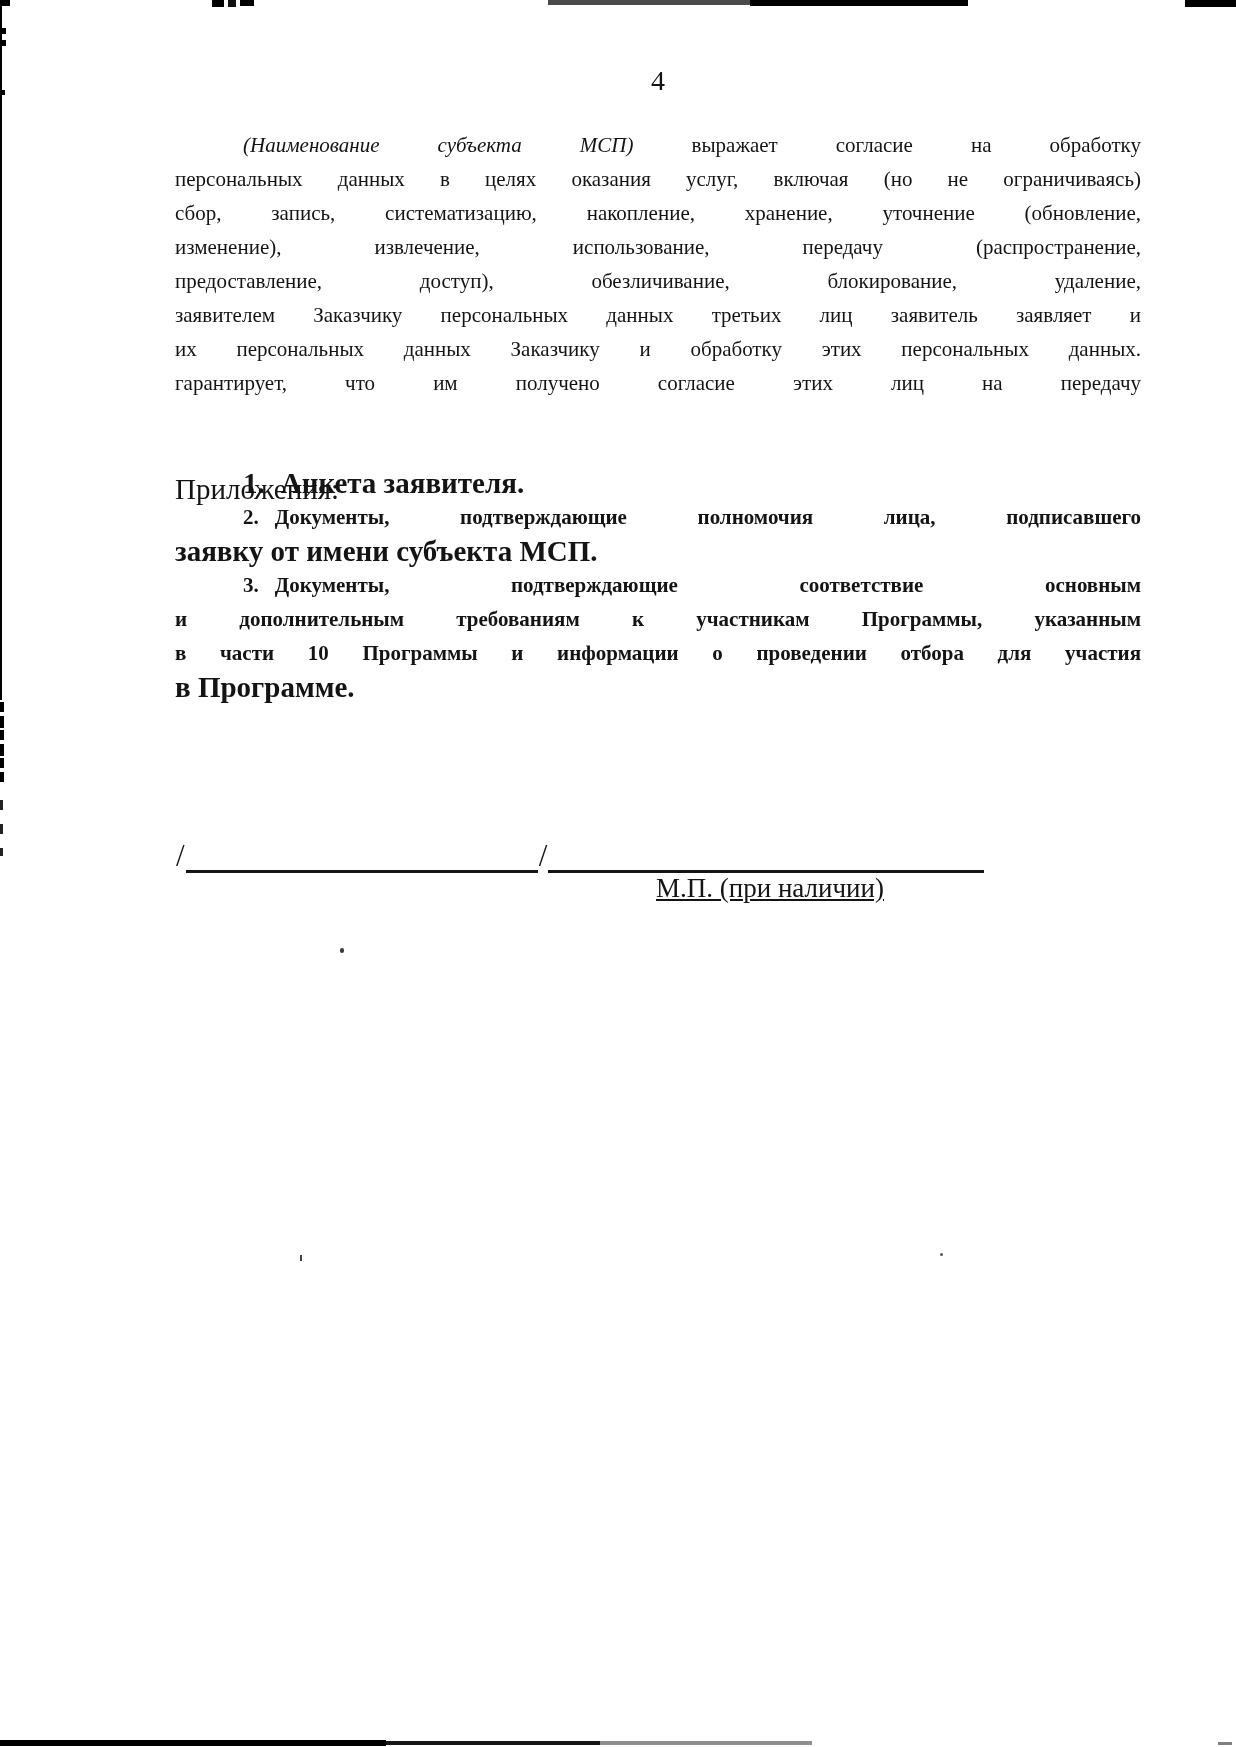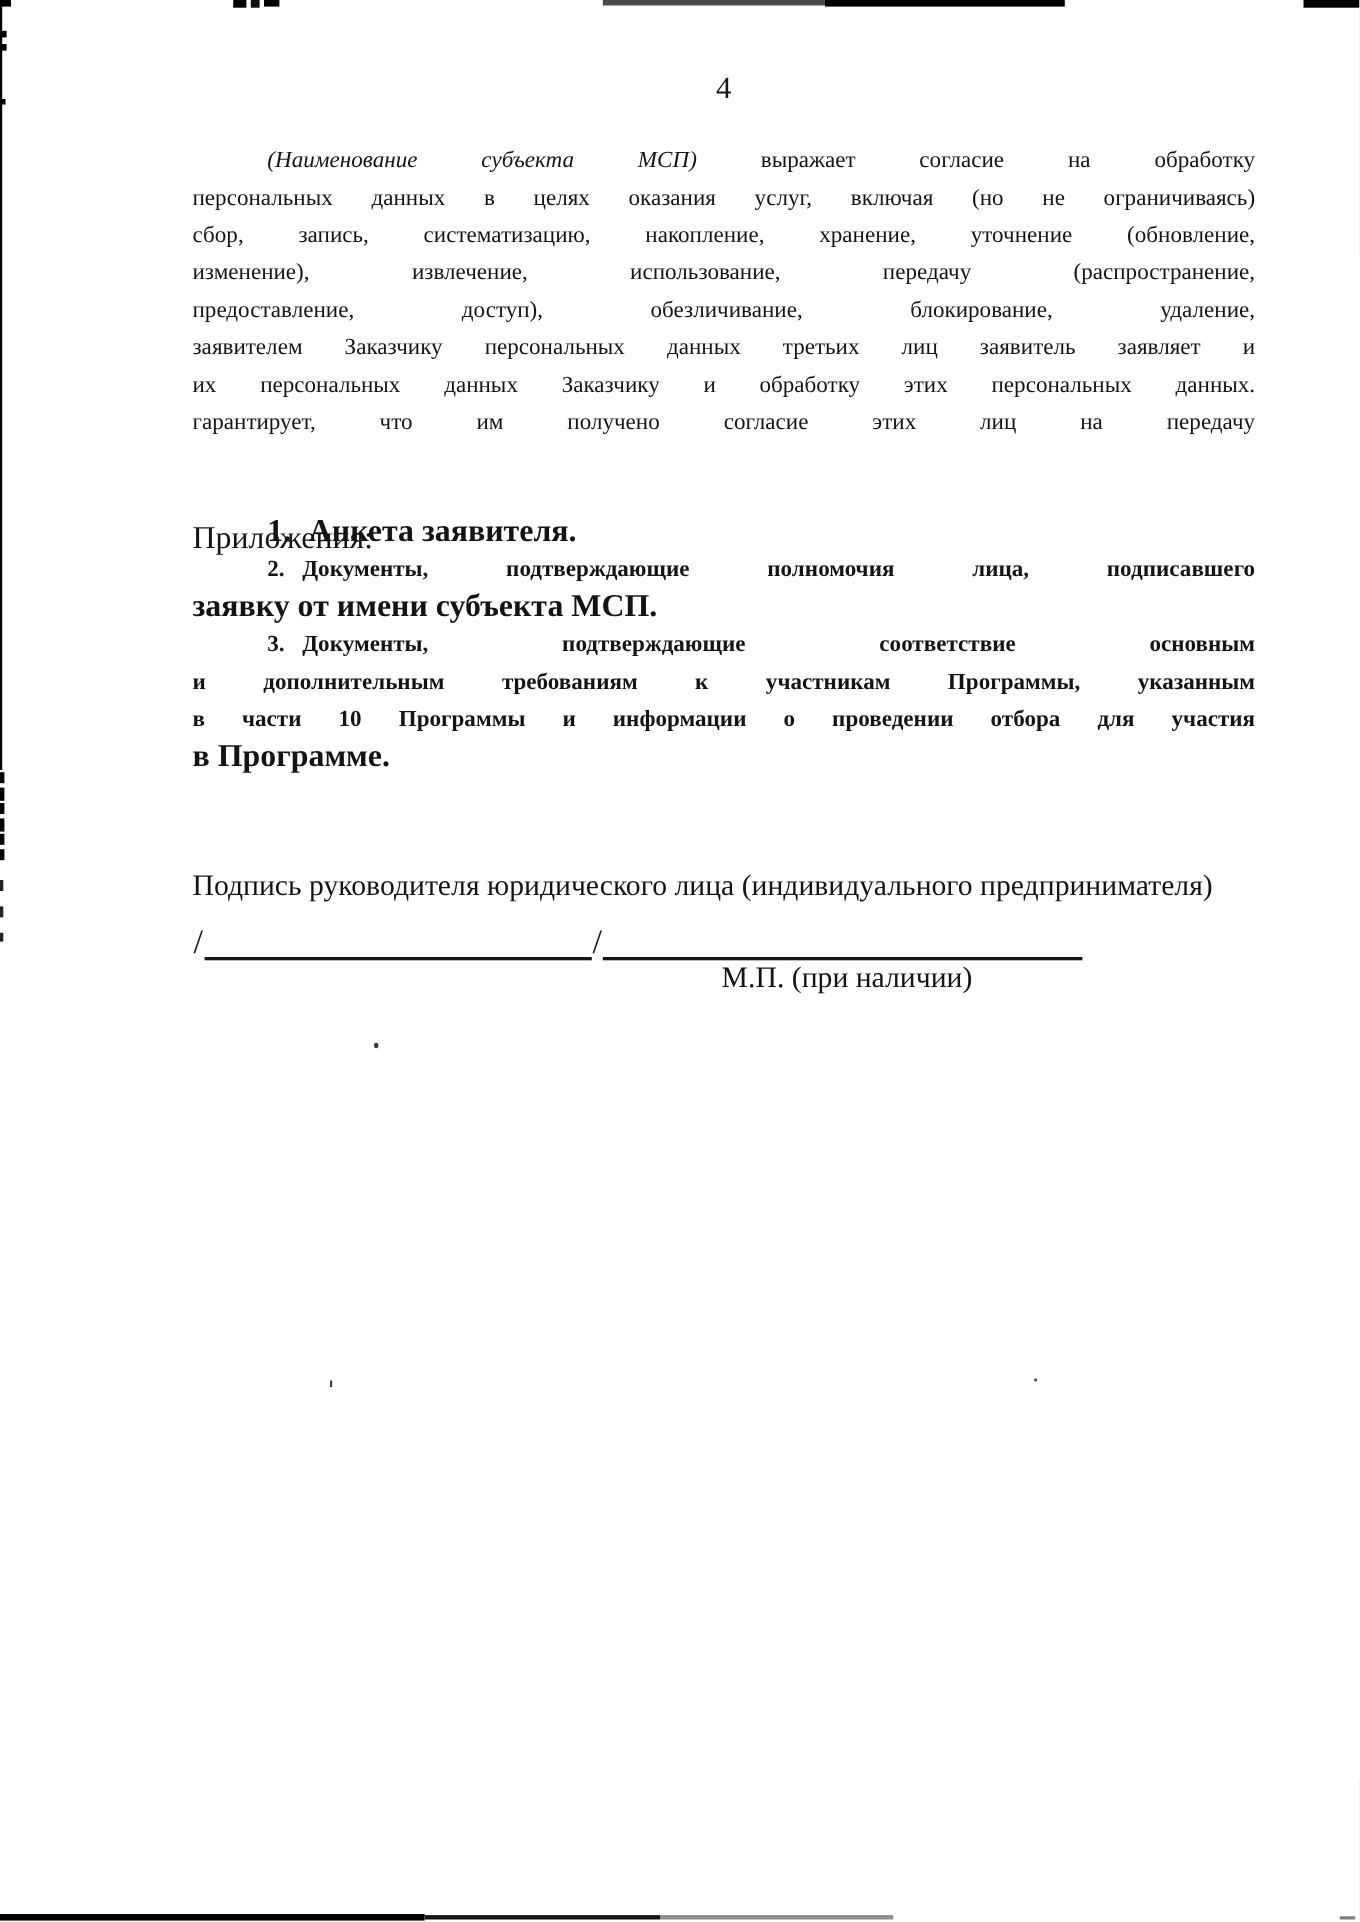--- a/index.html
+++ b/index.html
@@ -21,21 +21,21 @@
   .attach-list { top:466px;font-weight:bold; }
   .sig-label { top:789px; font-size:27px; line-height:32px; white-space:nowrap; }
   .sig-row {
     top:836px; display:flex; align-items:flex-end; height:37px; font-size:31px;
   }
   .slash { line-height:34px; padding:0 1px; }
   .sig-line { border-bottom:3px solid #161616; height:33px; }
   .sig-line-1 { width:352px; }
   .sig-line-2 { width:436px; }
   .stamp { position:absolute; left:545px; top:872px; width:450px; text-align:center;
-           font-size:27px; line-height:32px; }
+           font-size:27px; line-height:32px;text-decoration:underline; }
   .art { position:absolute; display:block; }
 </style>
 </head>
 <body>
 
 <div class="page">
 
   <i class="art" style="left:0;top:0;width:10px;height:6px;background:#000;"></i>
   <i class="art" style="left:212px;top:0;width:12px;height:7px;background:#000;"></i>
   <i class="art" style="left:228px;top:0;width:8px;height:7px;background:#111;"></i>
@@ -85,21 +85,20 @@
   <div class="tcol attach-list">
     <div class="line indent"><span class="num">1.</span><span>Анкета заявителя.</span></div>
     <div class="wline just indent"><span class="num">2.</span><span>Документы, подтверждающие полномочия лица, подписавшего</span></div>
     <div class="line">заявку от имени субъекта МСП.</div>
     <div class="wline just indent"><span class="num">3.</span><span>Документы, подтверждающие соответствие основным</span></div>
     <div class="wline just">и дополнительным требованиям к участникам Программы, указанным</div>
     <div class="wline just">в части 10 Программы и информации о проведении отбора для участия</div>
     <div class="line">в Программе.</div>
   </div>
 
-  <div class="tcol sig-label">Подпись руководителя юридического лица (индивидуального предпринимателя)</div>
 
   <div class="tcol sig-row">
     <span class="slash">/</span>
     <span class="sig-line sig-line-1"></span>
     <span class="slash">/</span>
     <span class="sig-line sig-line-2"></span>
   </div>
 
   <div class="stamp">М.П. (при наличии)</div>
 

